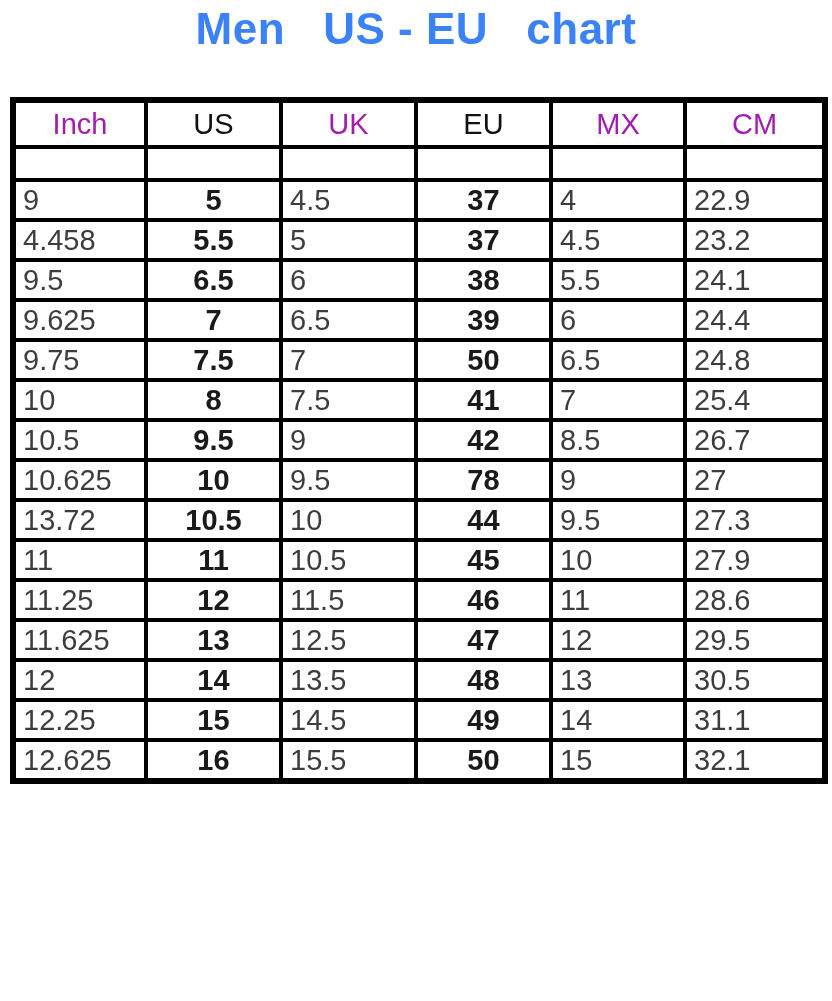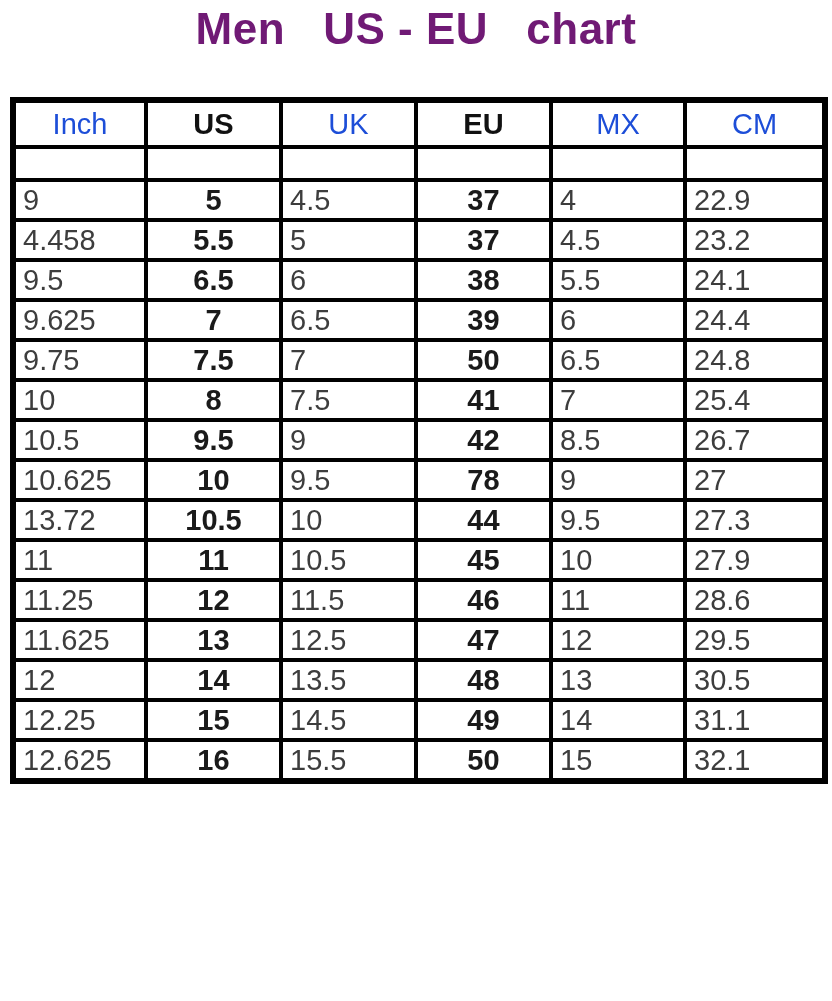--- a/index.html
+++ b/index.html
@@ -14,21 +14,21 @@
     height: 1001px;
     background: #ffffff;
     overflow: hidden;
   }
   .chart-title {
     margin: 0;
     padding-top: 4px;
     text-align: center;
     font-size: 44px;
     font-weight: bold;
-    color: #701a75;
+    color: #3b82f6;
     letter-spacing: 0.5px;
     white-space: pre;
   }
   table.size-chart {
     position: absolute;
     left: 10px;
     top: 97px;
     width: 812px;
     border-collapse: collapse;
     table-layout: fixed;
@@ -39,27 +39,27 @@
   table.size-chart td {
     border: 4px solid #000000;
   }
   table.size-chart {
     border-width: 6px;
   }
   table.size-chart th {
     height: 42px;
     font-size: 29px;
     font-weight: normal;
-    color: #1d4ed8;
+    color: #a21caf;
     text-align: center;
     padding: 0;
     vertical-align: middle;
   }
   table.size-chart th.bold-col {
-    font-weight: bold;
+    font-weight: normal;
     color: #111111;
   }
   table.size-chart tr.spacer-row td {
     height: 29px;
   }
   table.size-chart td {
     height: 36px;
     font-size: 29px;
     color: #3d3d3d;
     text-align: left;

